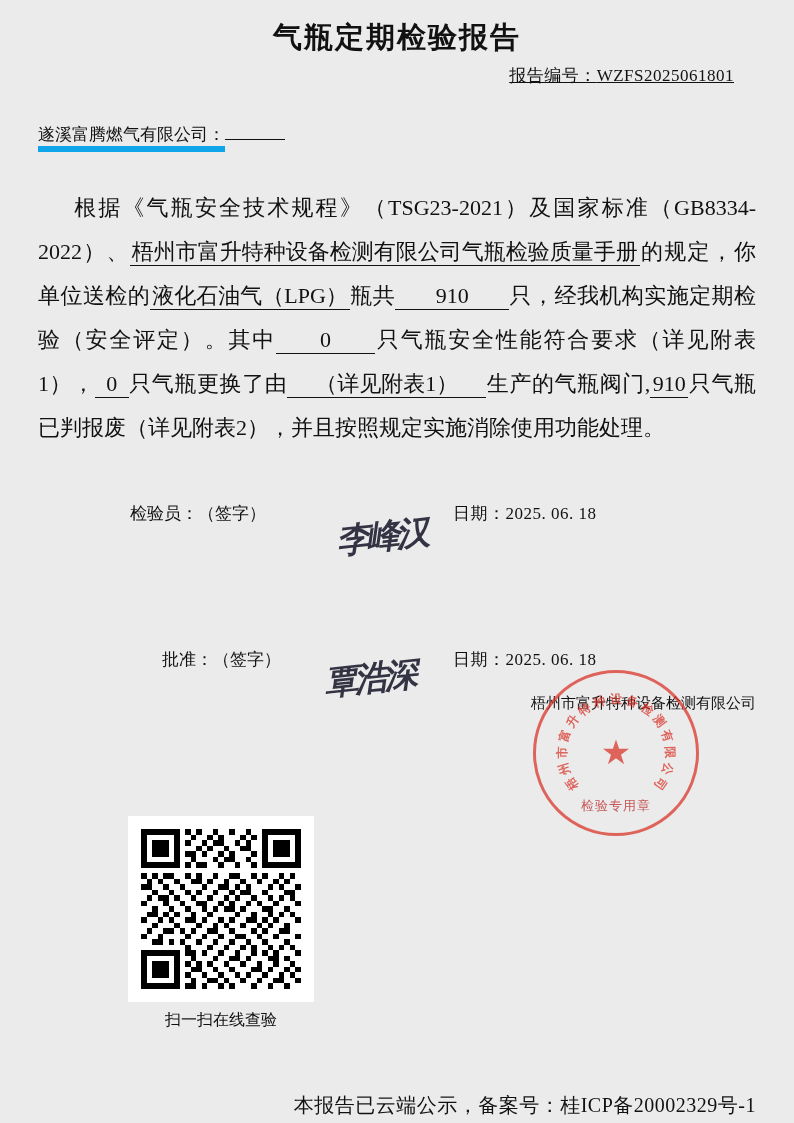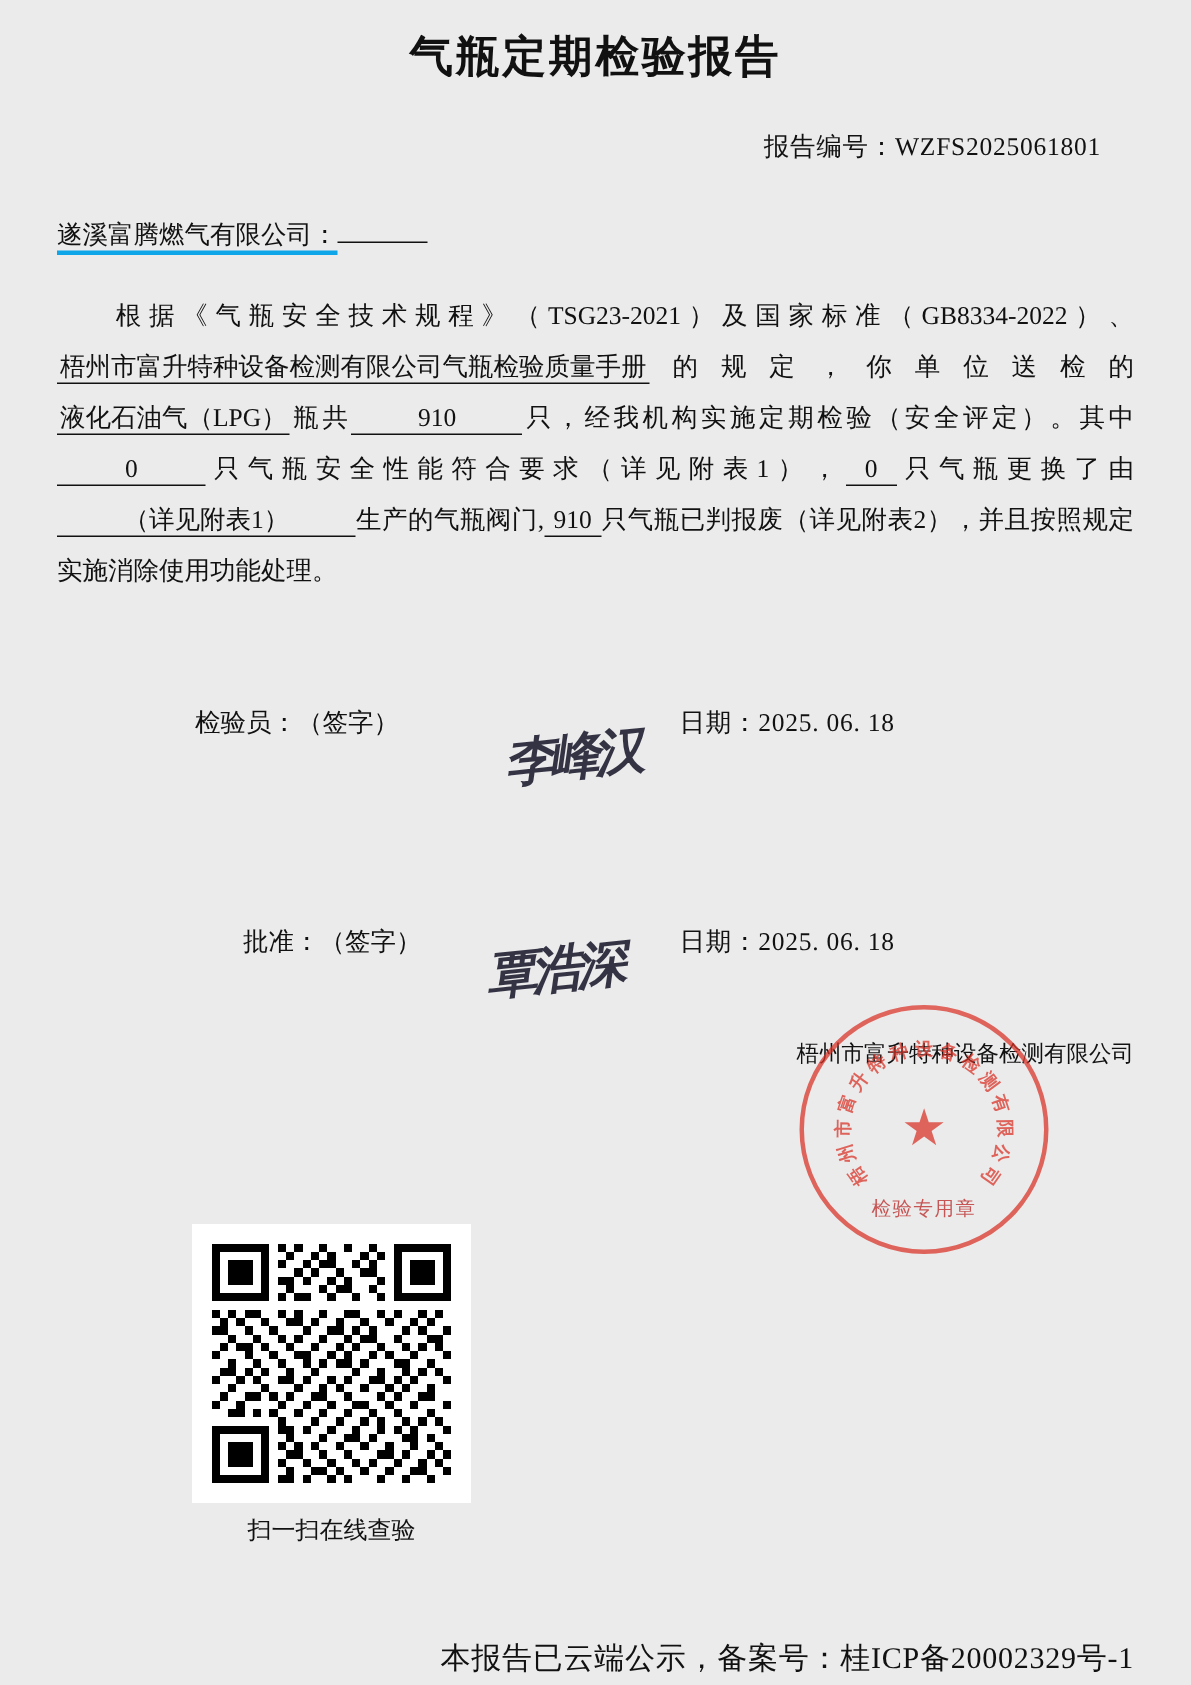--- a/index.html
+++ b/index.html
@@ -26,62 +26,64 @@
     text-align: center;
     font-size: 29px;
     font-weight: bold;
     letter-spacing: 2px;
     margin-top: 18px;
     font-family: Liberation Serif, serif;
   }
   .report-no {
     text-align: right;
     font-size: 17px;
-    margin-top: 28px;
+    margin-top: 6px;
     padding-right: 22px;
     letter-spacing: 0.5px;
+    text-decoration: underline;
   }
   .addressee {
     margin-top: 36px;
     font-size: 17px;
     display: inline-block;
   }
   .addressee .name {
-    border-bottom: 3px solid #0ea5e9;
+    border-bottom: 6px solid #0ea5e9;
     padding-bottom: 1px;
+    font-family: Liberation Mono, monospace;
   }
   .addressee .tail-line {
     display: inline-block;
     width: 60px;
     border-bottom: 1px solid #111;
   }
   .body-text {
-    margin-top: 26px;
-    font-size: 17px;
+    margin-top: 40px;
+    font-size: 22px;
     line-height: 2.0;
     text-align: justify;
   }
   .ul {
     border-bottom: 1px solid #111;
     display: inline-block;
     text-align: center;
     padding: 0 2px;
     line-height: 1.2;
   }
   .ul.w1 { min-width: 200px; }
   .ul.w2 { min-width: 135px; }
   .ul.w3 { min-width: 95px; }
   .ul.w4 { min-width: 110px; }
   .ul.w5 { min-width: 30px; }
   .ul.w6 { min-width: 195px; }
   .ul.w7 { min-width: 34px; }
   .indent { display: inline-block; width: 34px; }
 
   .sig-block {
-    margin-top: 72px;
+    margin-top: 52px;
     font-size: 17px;
     position: relative;
     height: 78px;
     text-decoration: underline;
   }
   .sig-block .label {
     position: absolute;
     left: 92px;
     top: 0;
   }

